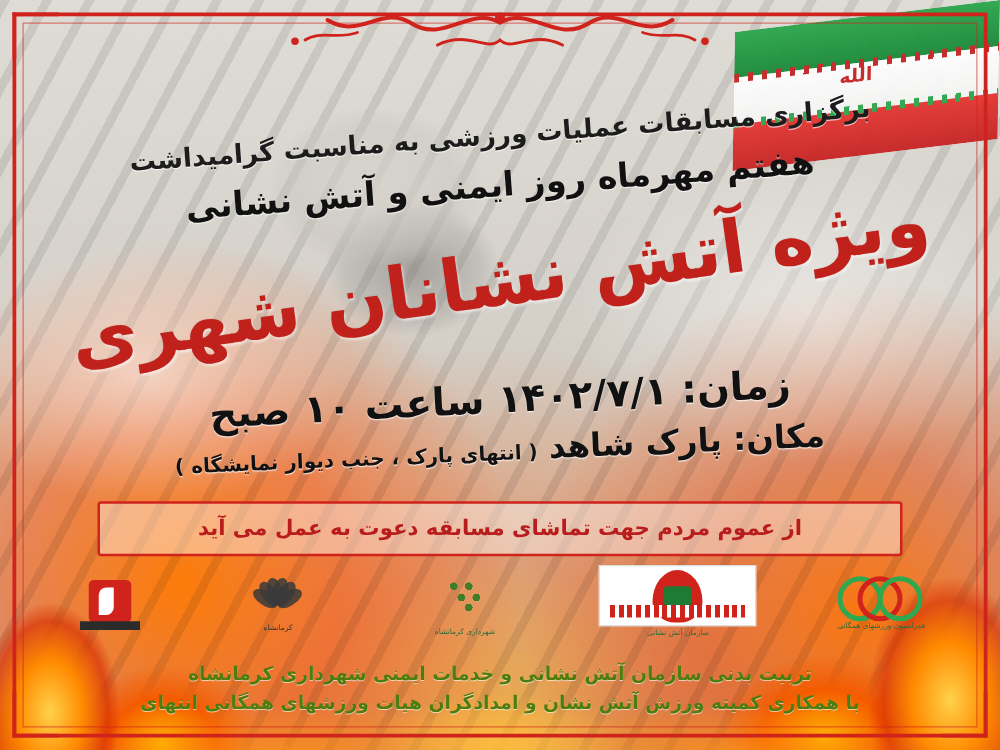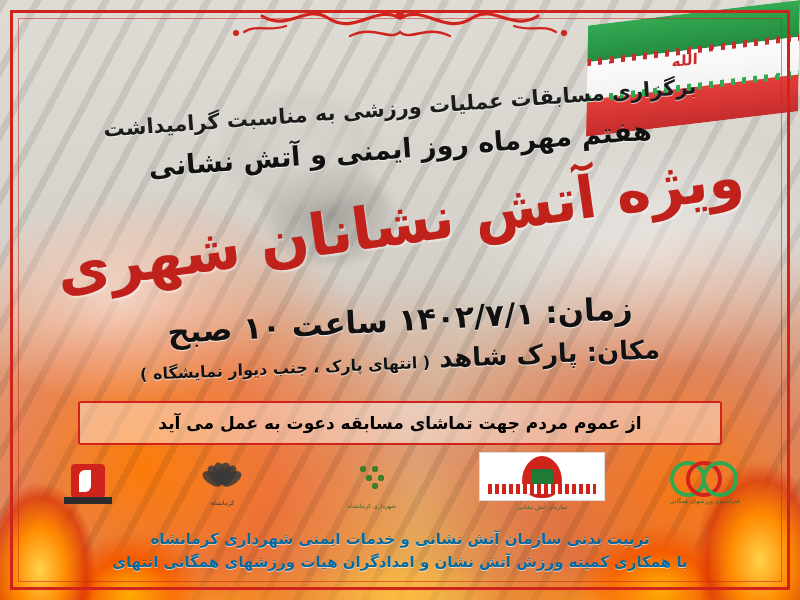--- a/index.html
+++ b/index.html
@@ -207,21 +207,21 @@
     border: 2px solid #d0231c;
     border-radius: 3px;
     background: rgba(255,255,255,0.42);
     display: flex;
     align-items: center;
     justify-content: center;
   }
   .invite-box span {
     font-size: 17px;
     font-weight: bold;
-    color: #000000;
+    color: #b91c1c;
   }
 
   
   .logos {
     position: absolute;
     top: 452px; left: 60px; right: 60px;
     height: 58px;
     display: flex;
     align-items: center;
     justify-content: space-between;
@@ -338,21 +338,21 @@
     bottom: 2px; left: 4px; right: 4px;
     height: 7px;
     background: #2b2b2b;
   }
 
   
   .credits {
     position: absolute;
     left: 40px; right: 40px; bottom: 26px;
     text-align: center;
-    color: #0369a1;
+    color: #4d7c0f;
   }
   .credits div {
     font-size: 15px;
     font-weight: bold;
     line-height: 1.55;
     text-shadow: 0 1px 0 rgba(255,255,255,0.6);
   }
 </style>
 </head>
 <body>

